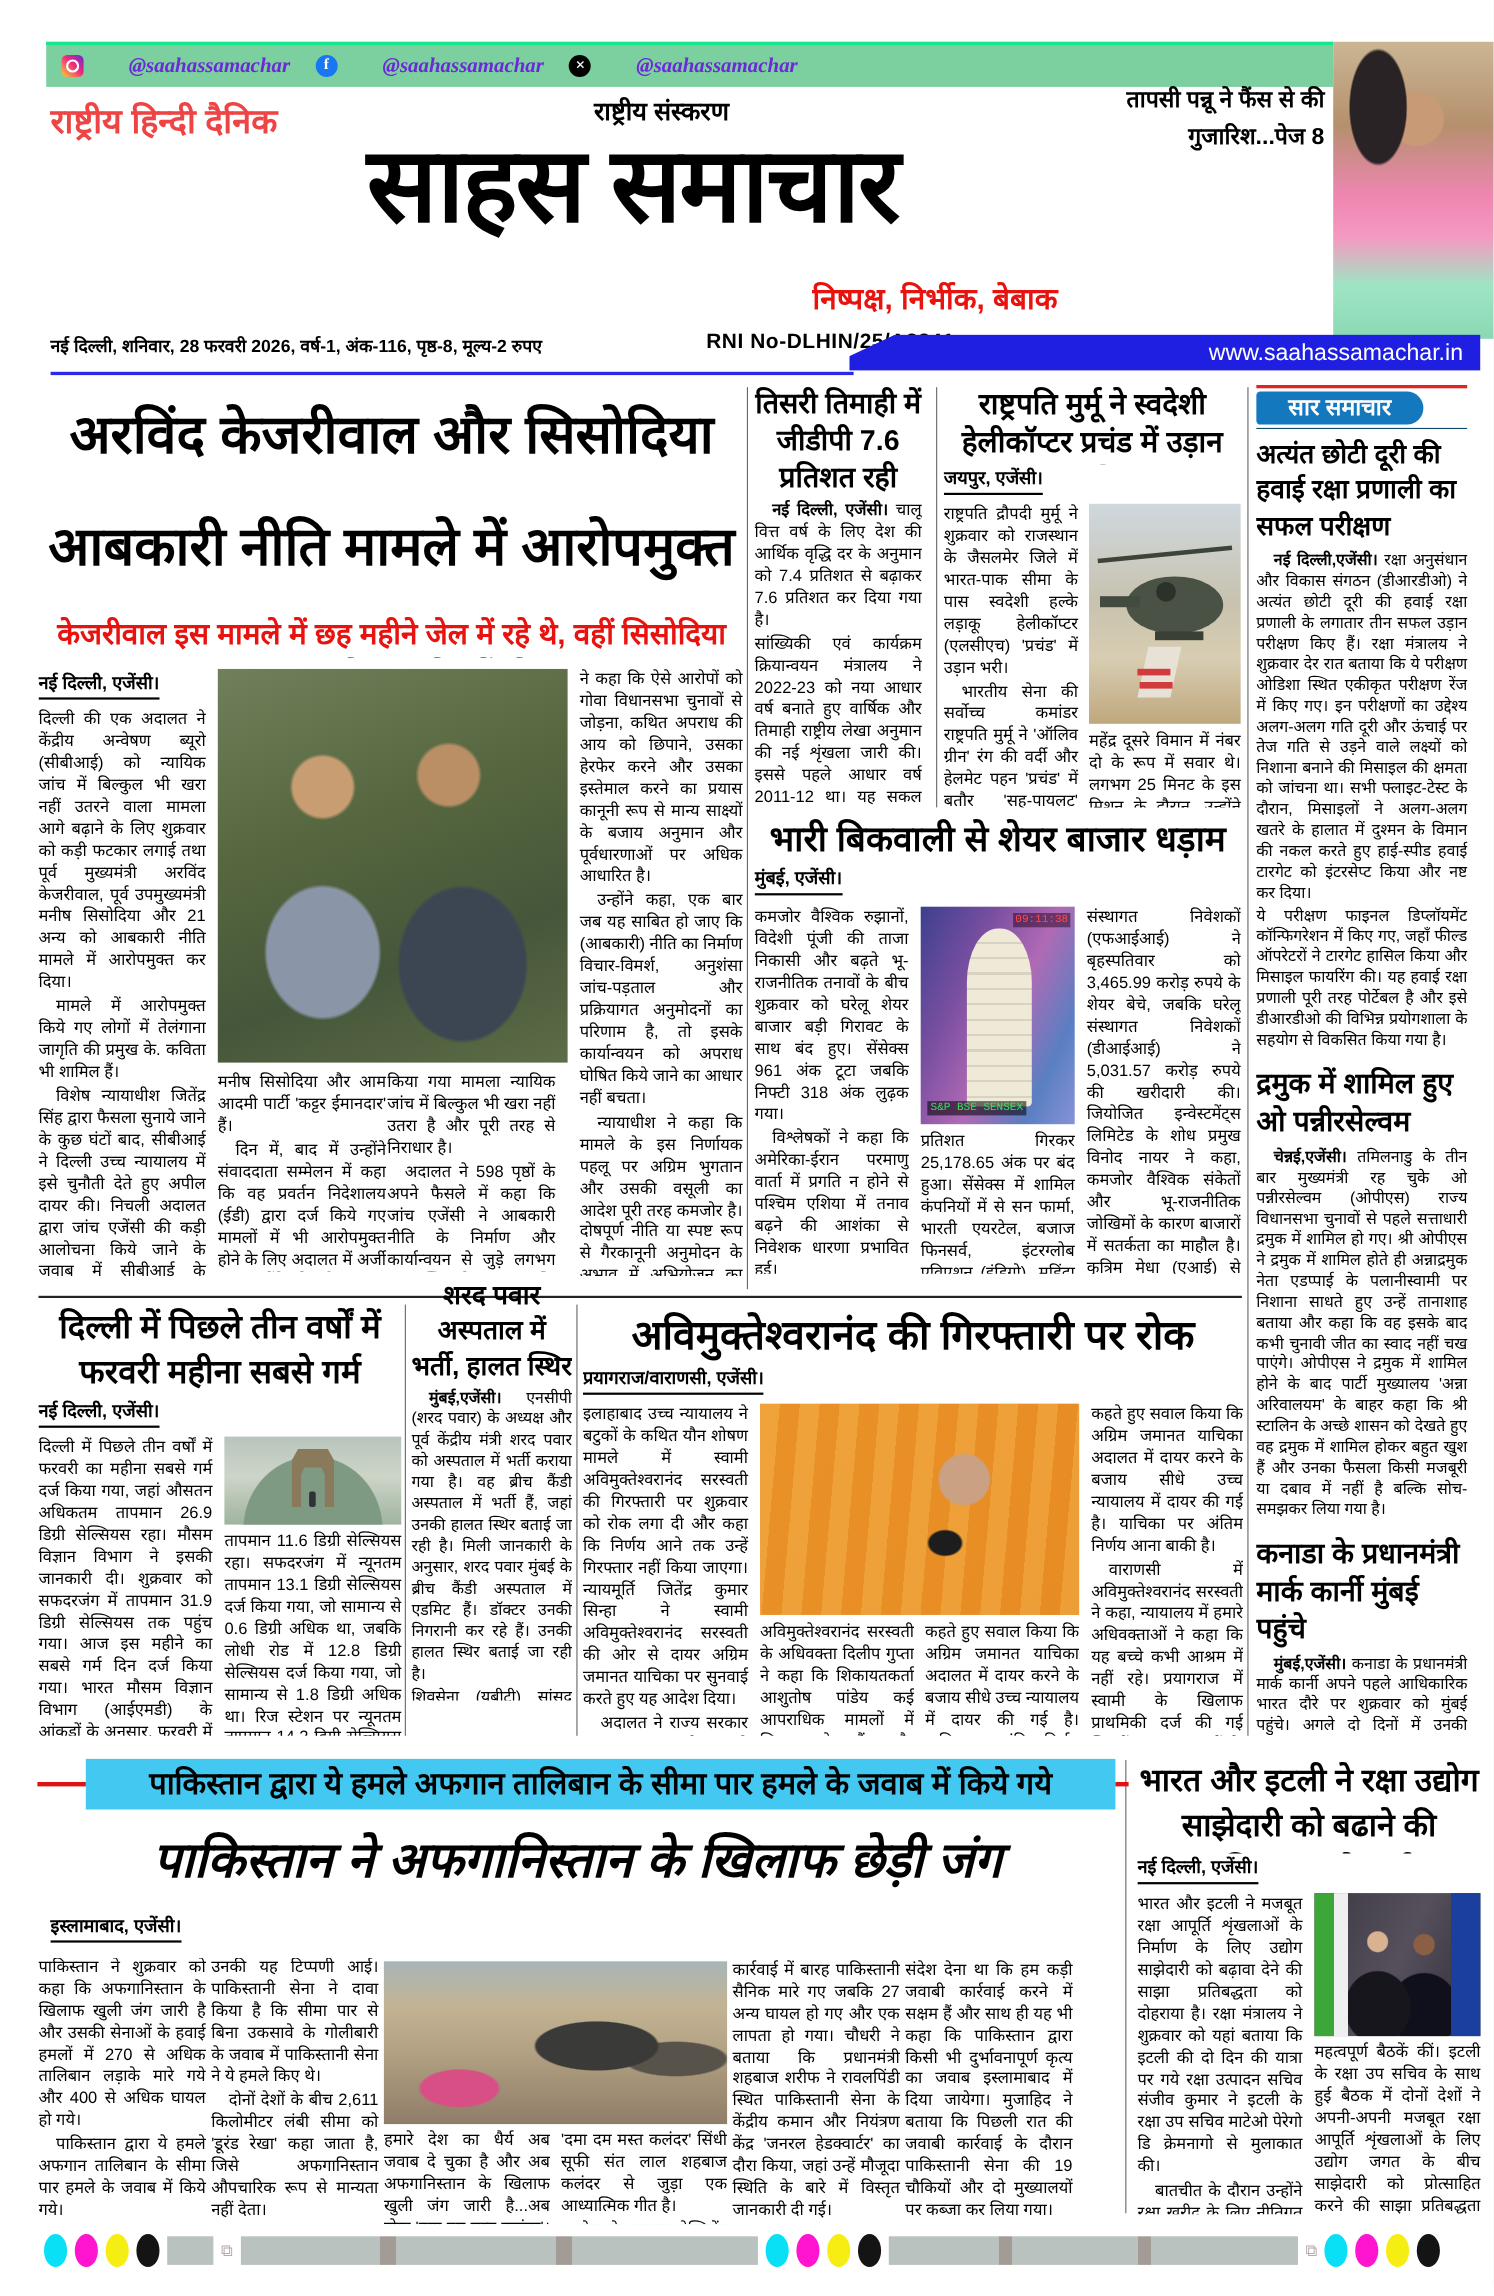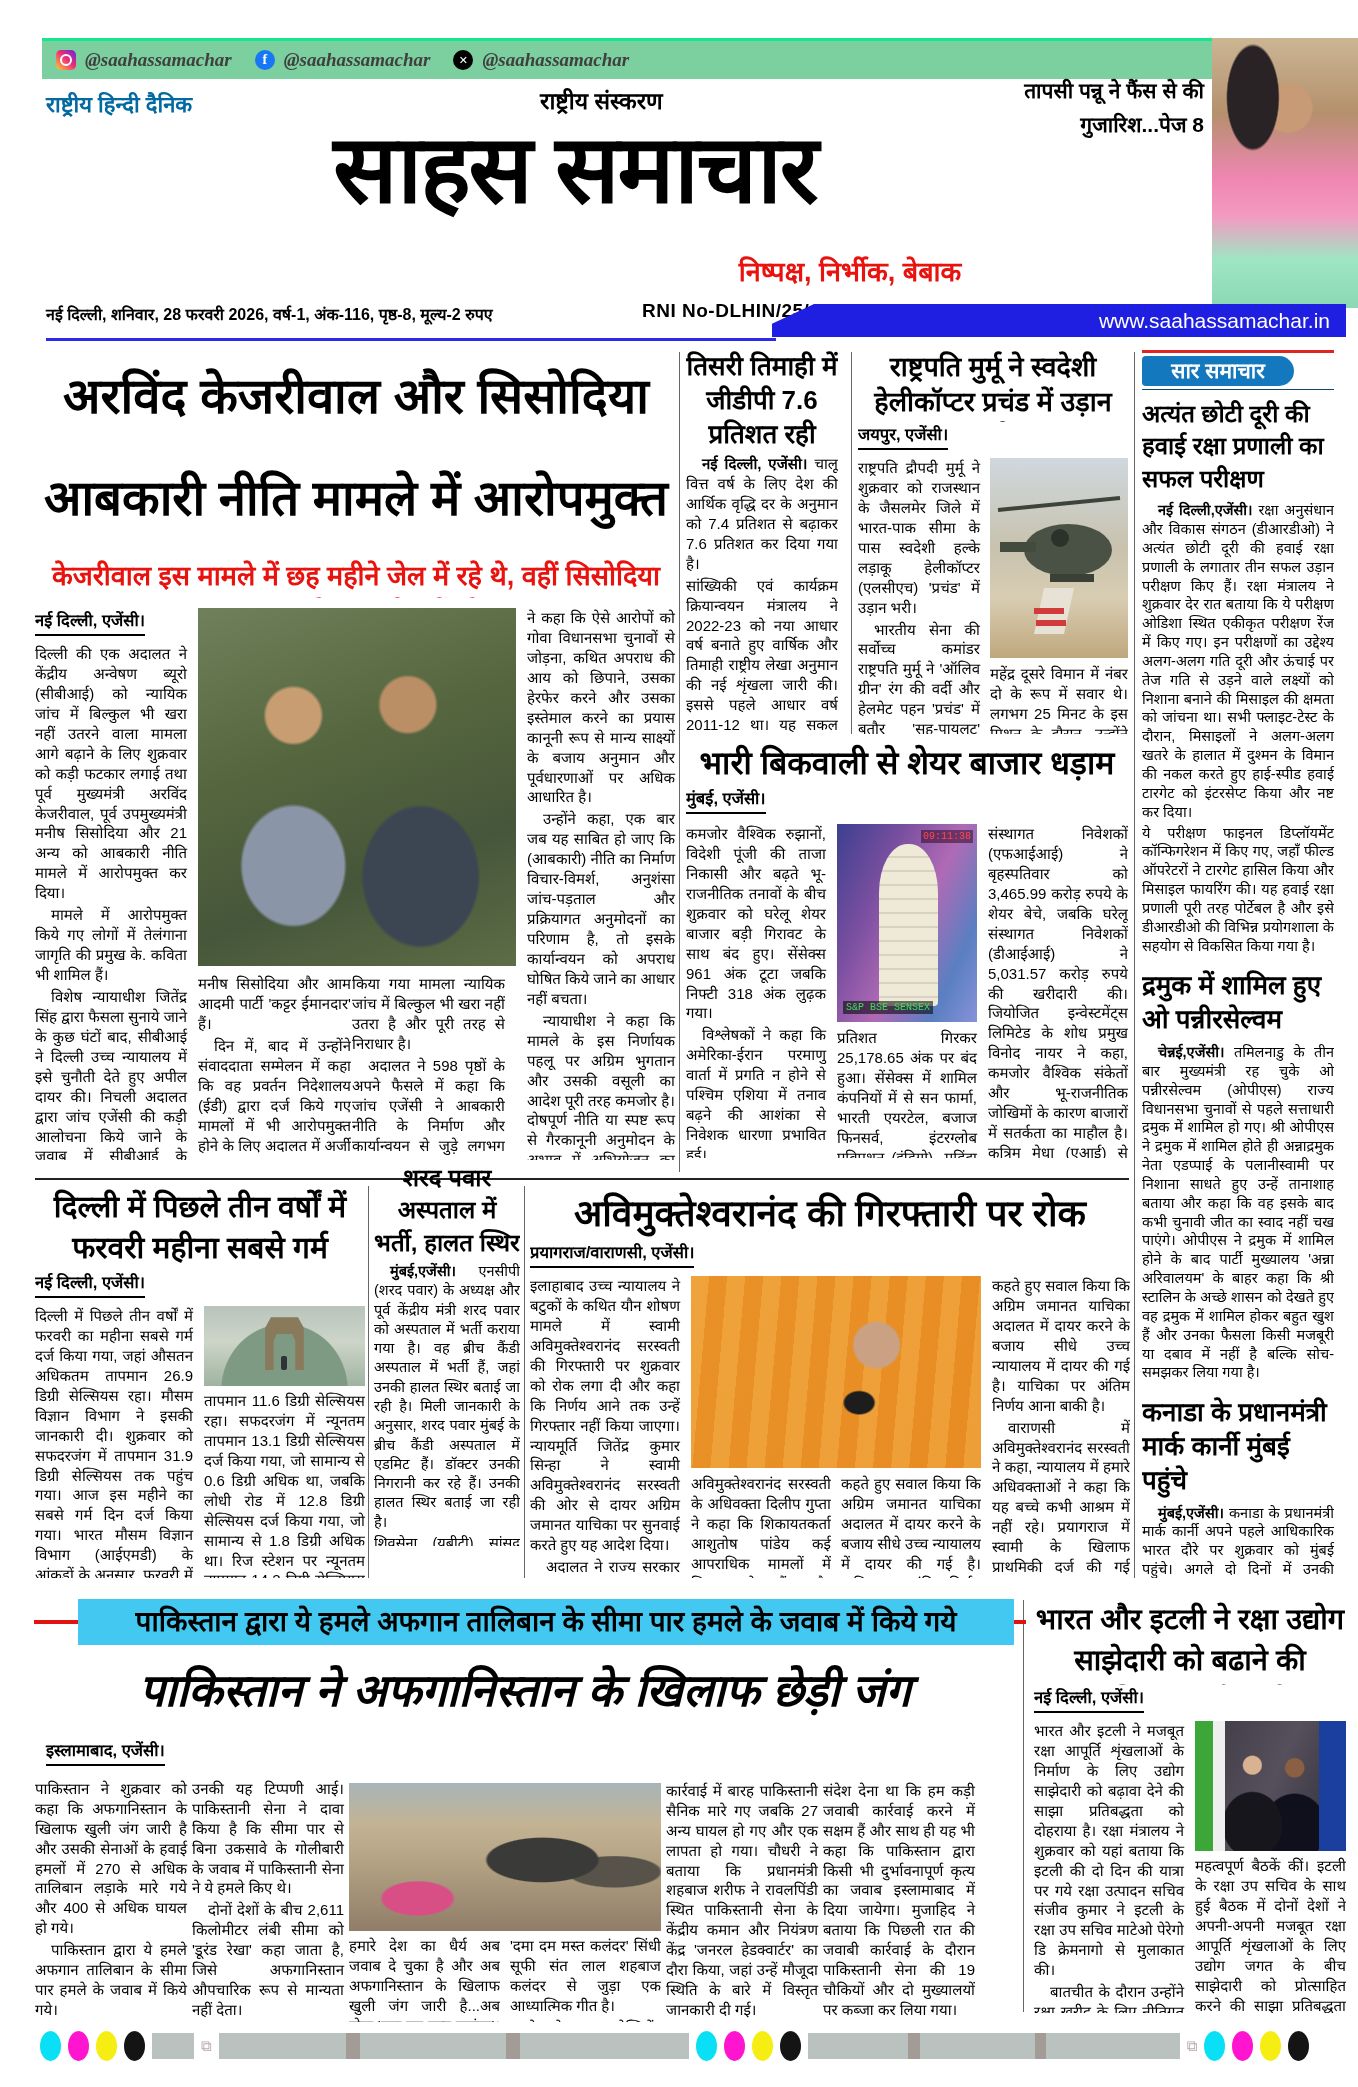--- a/index.html
+++ b/index.html
@@ -9,28 +9,28 @@
 
 
 .social-bar{left:42px;top:38px;width:1170px;height:41px;background:#7ccf9e;border-top:3px solid #15e78e;display:flex;align-items:center;gap:9px;padding-left:14px;}
 .s-ic{width:20px;height:20px;display:inline-block;position:relative;flex:0 0 auto;}
 .ig{border-radius:5px;background:linear-gradient(45deg,#f9ce34,#ee2a7b 55%,#6228d7);}
 .ig::before{content:'';position:absolute;inset:4px;border:2px solid #fff;border-radius:50%;}
 .fb{border-radius:50%;background:#1877f2;color:#fff;font-weight:bold;text-align:center;line-height:20px;font-size:14px;font-family:"Liberation Serif",serif;}
 .fb::before{content:'f';}
 .xx{border-radius:50%;background:#000;color:#fff;text-align:center;line-height:20px;font-size:11px;font-weight:bold;}
 .xx::before{content:'\2715';}
-.s-handle{color:#404040;font-family:"Liberation Serif",serif;font-style:italic;font-weight:bold;font-size:19px;margin-right:14px;white-space:nowrap;}
+.s-handle{color:#6d28d9;font-family:"Liberation Serif",serif;font-style:italic;font-weight:bold;font-size:19px;margin-right:14px;white-space:nowrap;margin-left:32px;}
 .photo{position:relative;overflow:hidden;}
 .ph-taapsee{left:1212px;top:38px;width:146px;height:270px;
  background:
   radial-gradient(ellipse at 28% 22%,#2a2326 0 17%,transparent 18%),
   radial-gradient(circle at 52% 26%,#c99a76 0 11%,transparent 12%),
   linear-gradient(180deg,#cbb694 0%,#b5906d 28%,#ef86b2 52%,#f49ac1 66%,#9fe5c4 82%,#8bd8b4 100%);}
-.brand-daily{left:46px;top:88px;font-size:22px;font-weight:bold;color:#0369a1;}
+.brand-daily{left:46px;top:88px;font-size:31px;font-weight:bold;color:#ef4444;}
 .brand-edition{left:540px;top:84px;font-size:23px;font-weight:bold;}
 .masthead{left:40px;top:96px;width:1070px;height:146px;line-height:146px;text-align:center;font-size:95px;font-weight:800;letter-spacing:-2px;white-space:nowrap;overflow:hidden;}
 .tagline{left:660px;top:252px;width:380px;text-align:center;font-size:27px;font-weight:bold;color:#e8120e;white-space:nowrap;}
 .promo{left:1008px;top:74px;width:196px;text-align:right;font-size:21px;font-weight:bold;line-height:1.6;}
 .dateline{left:46px;top:303px;font-size:16px;font-weight:bold;white-space:nowrap;}
 .rni{left:642px;top:300px;font-size:19px;font-weight:bold;letter-spacing:.5px;white-space:nowrap;}
 .webbar{left:772px;top:304px;width:574px;height:33px;background:#1f1fe2;color:#fff;font-size:21px;text-align:right;padding:5px 16px 0 0;clip-path:polygon(42px 0,100% 0,100% 100%,0 100%,0 60%);}
 .blue-rule{left:46px;top:338px;width:730px;height:3px;background:#2a2ae8;}
 
 

